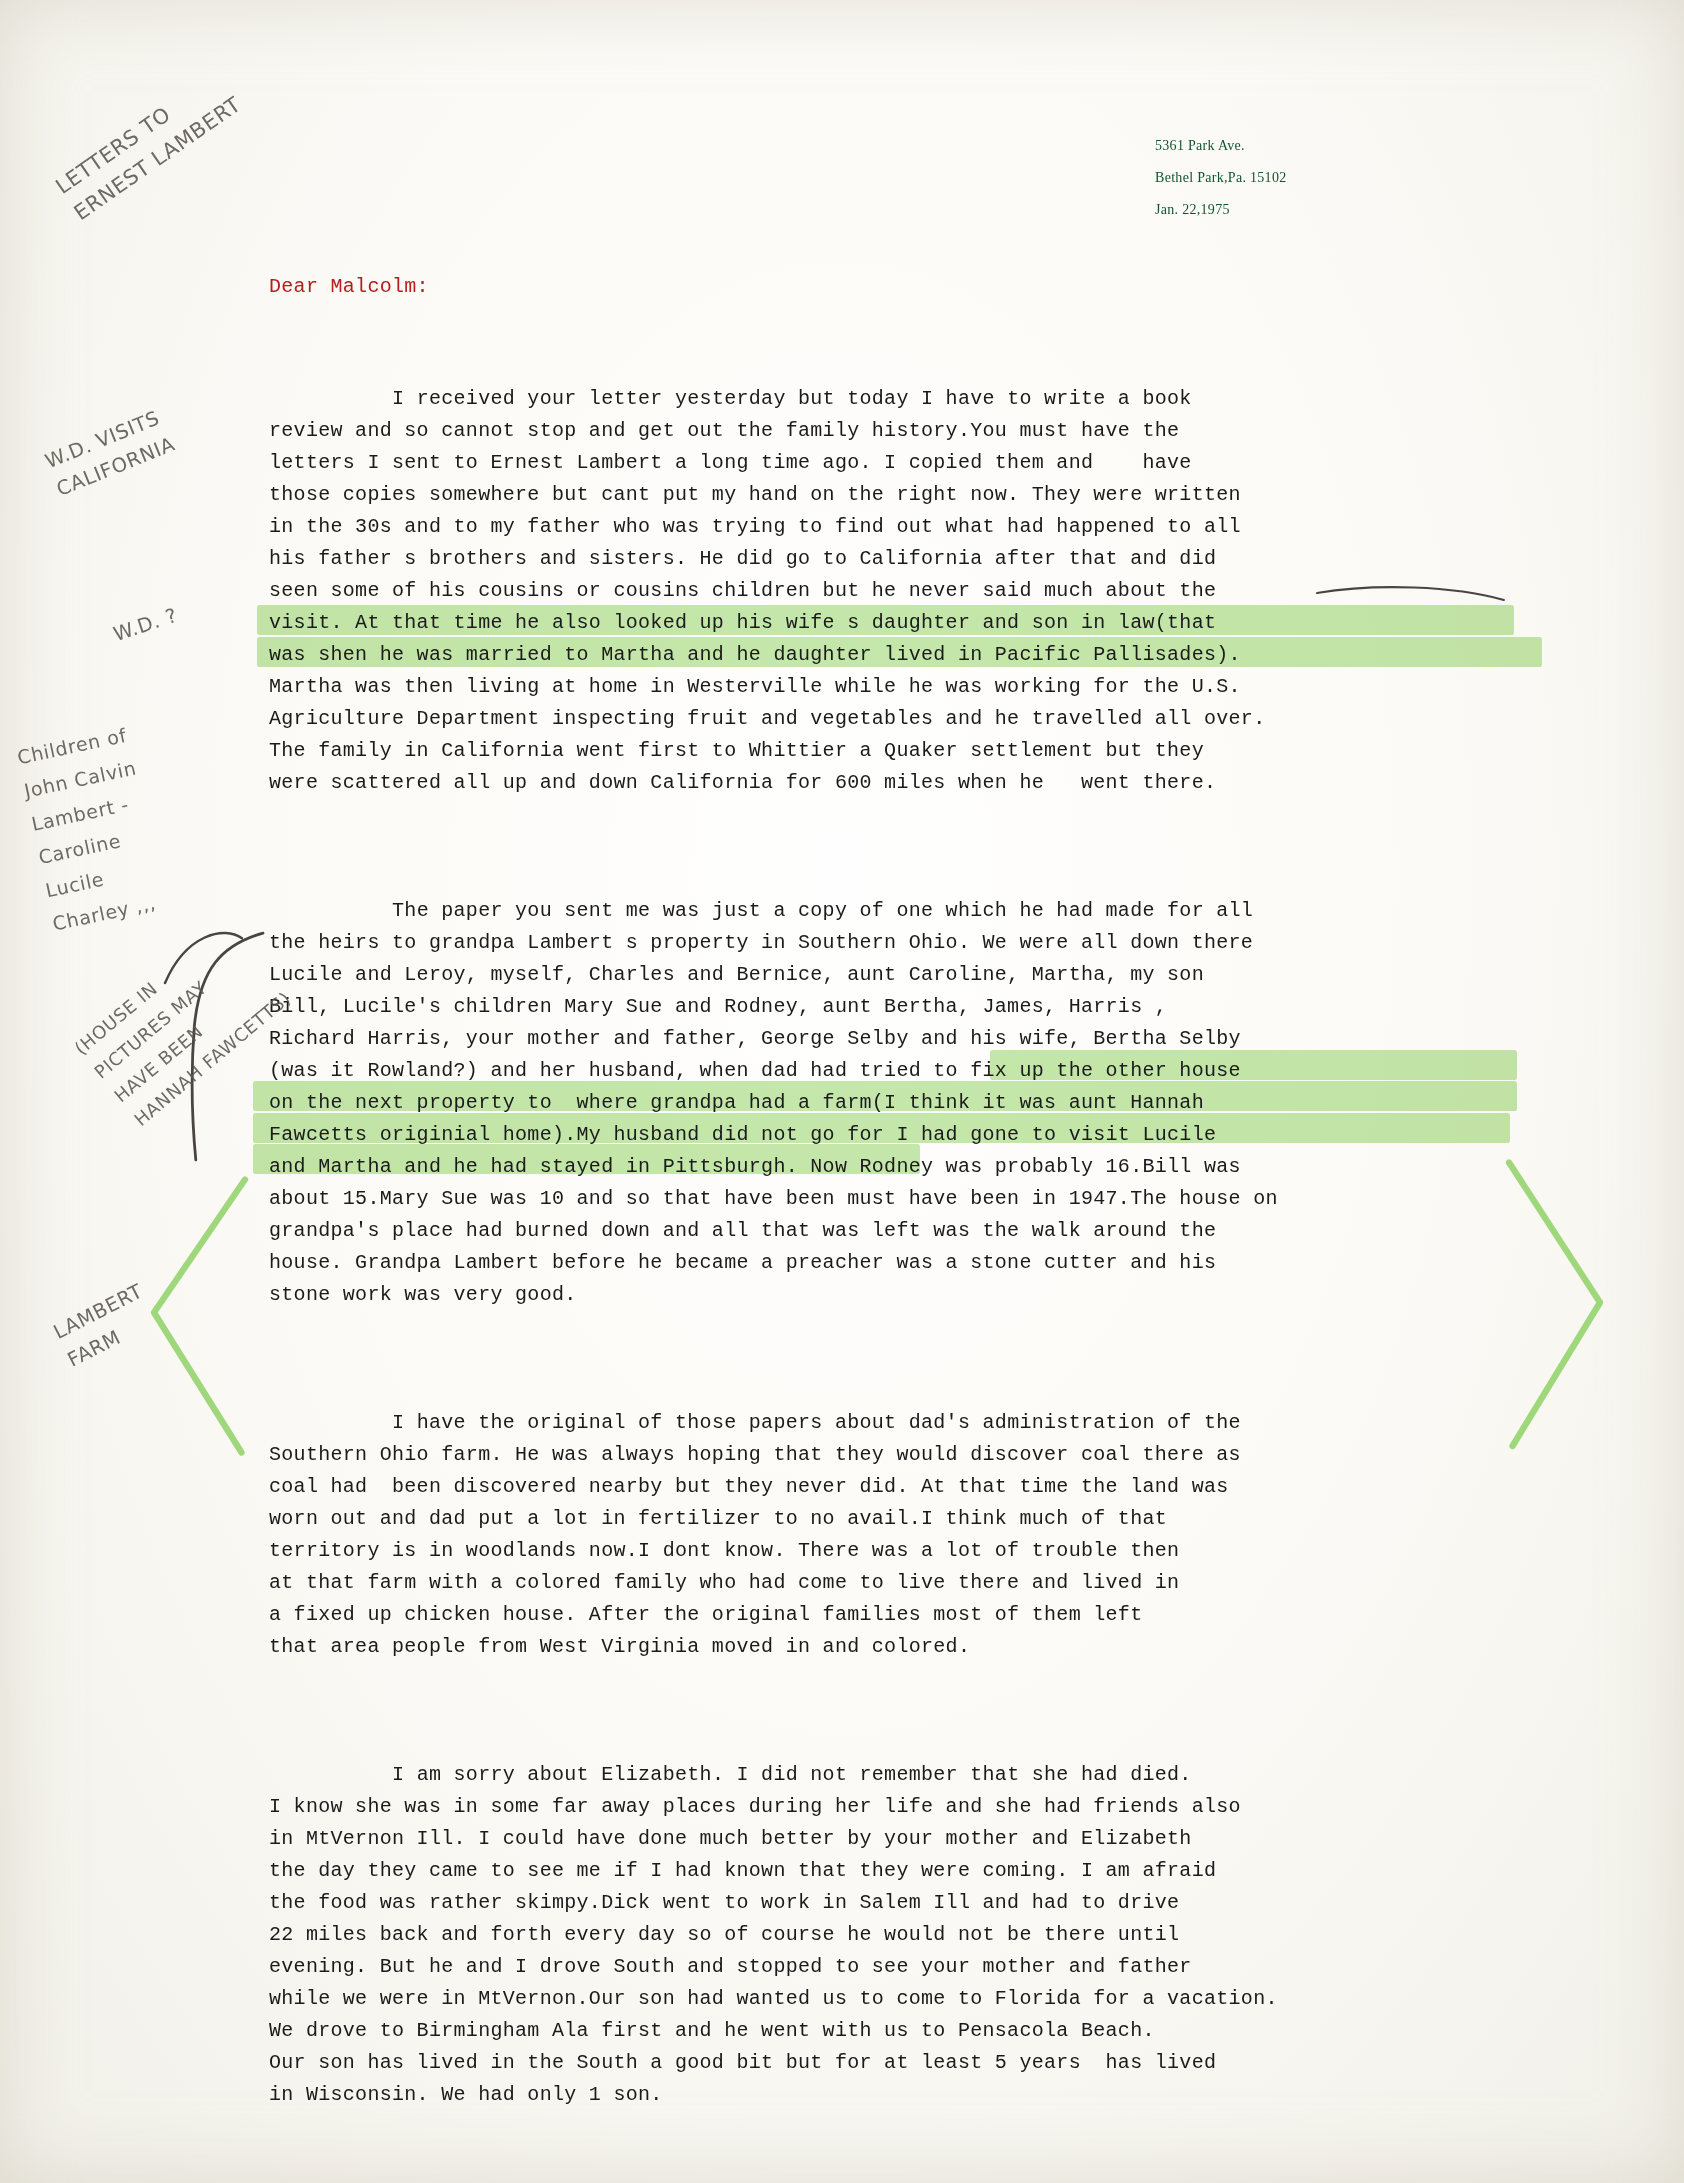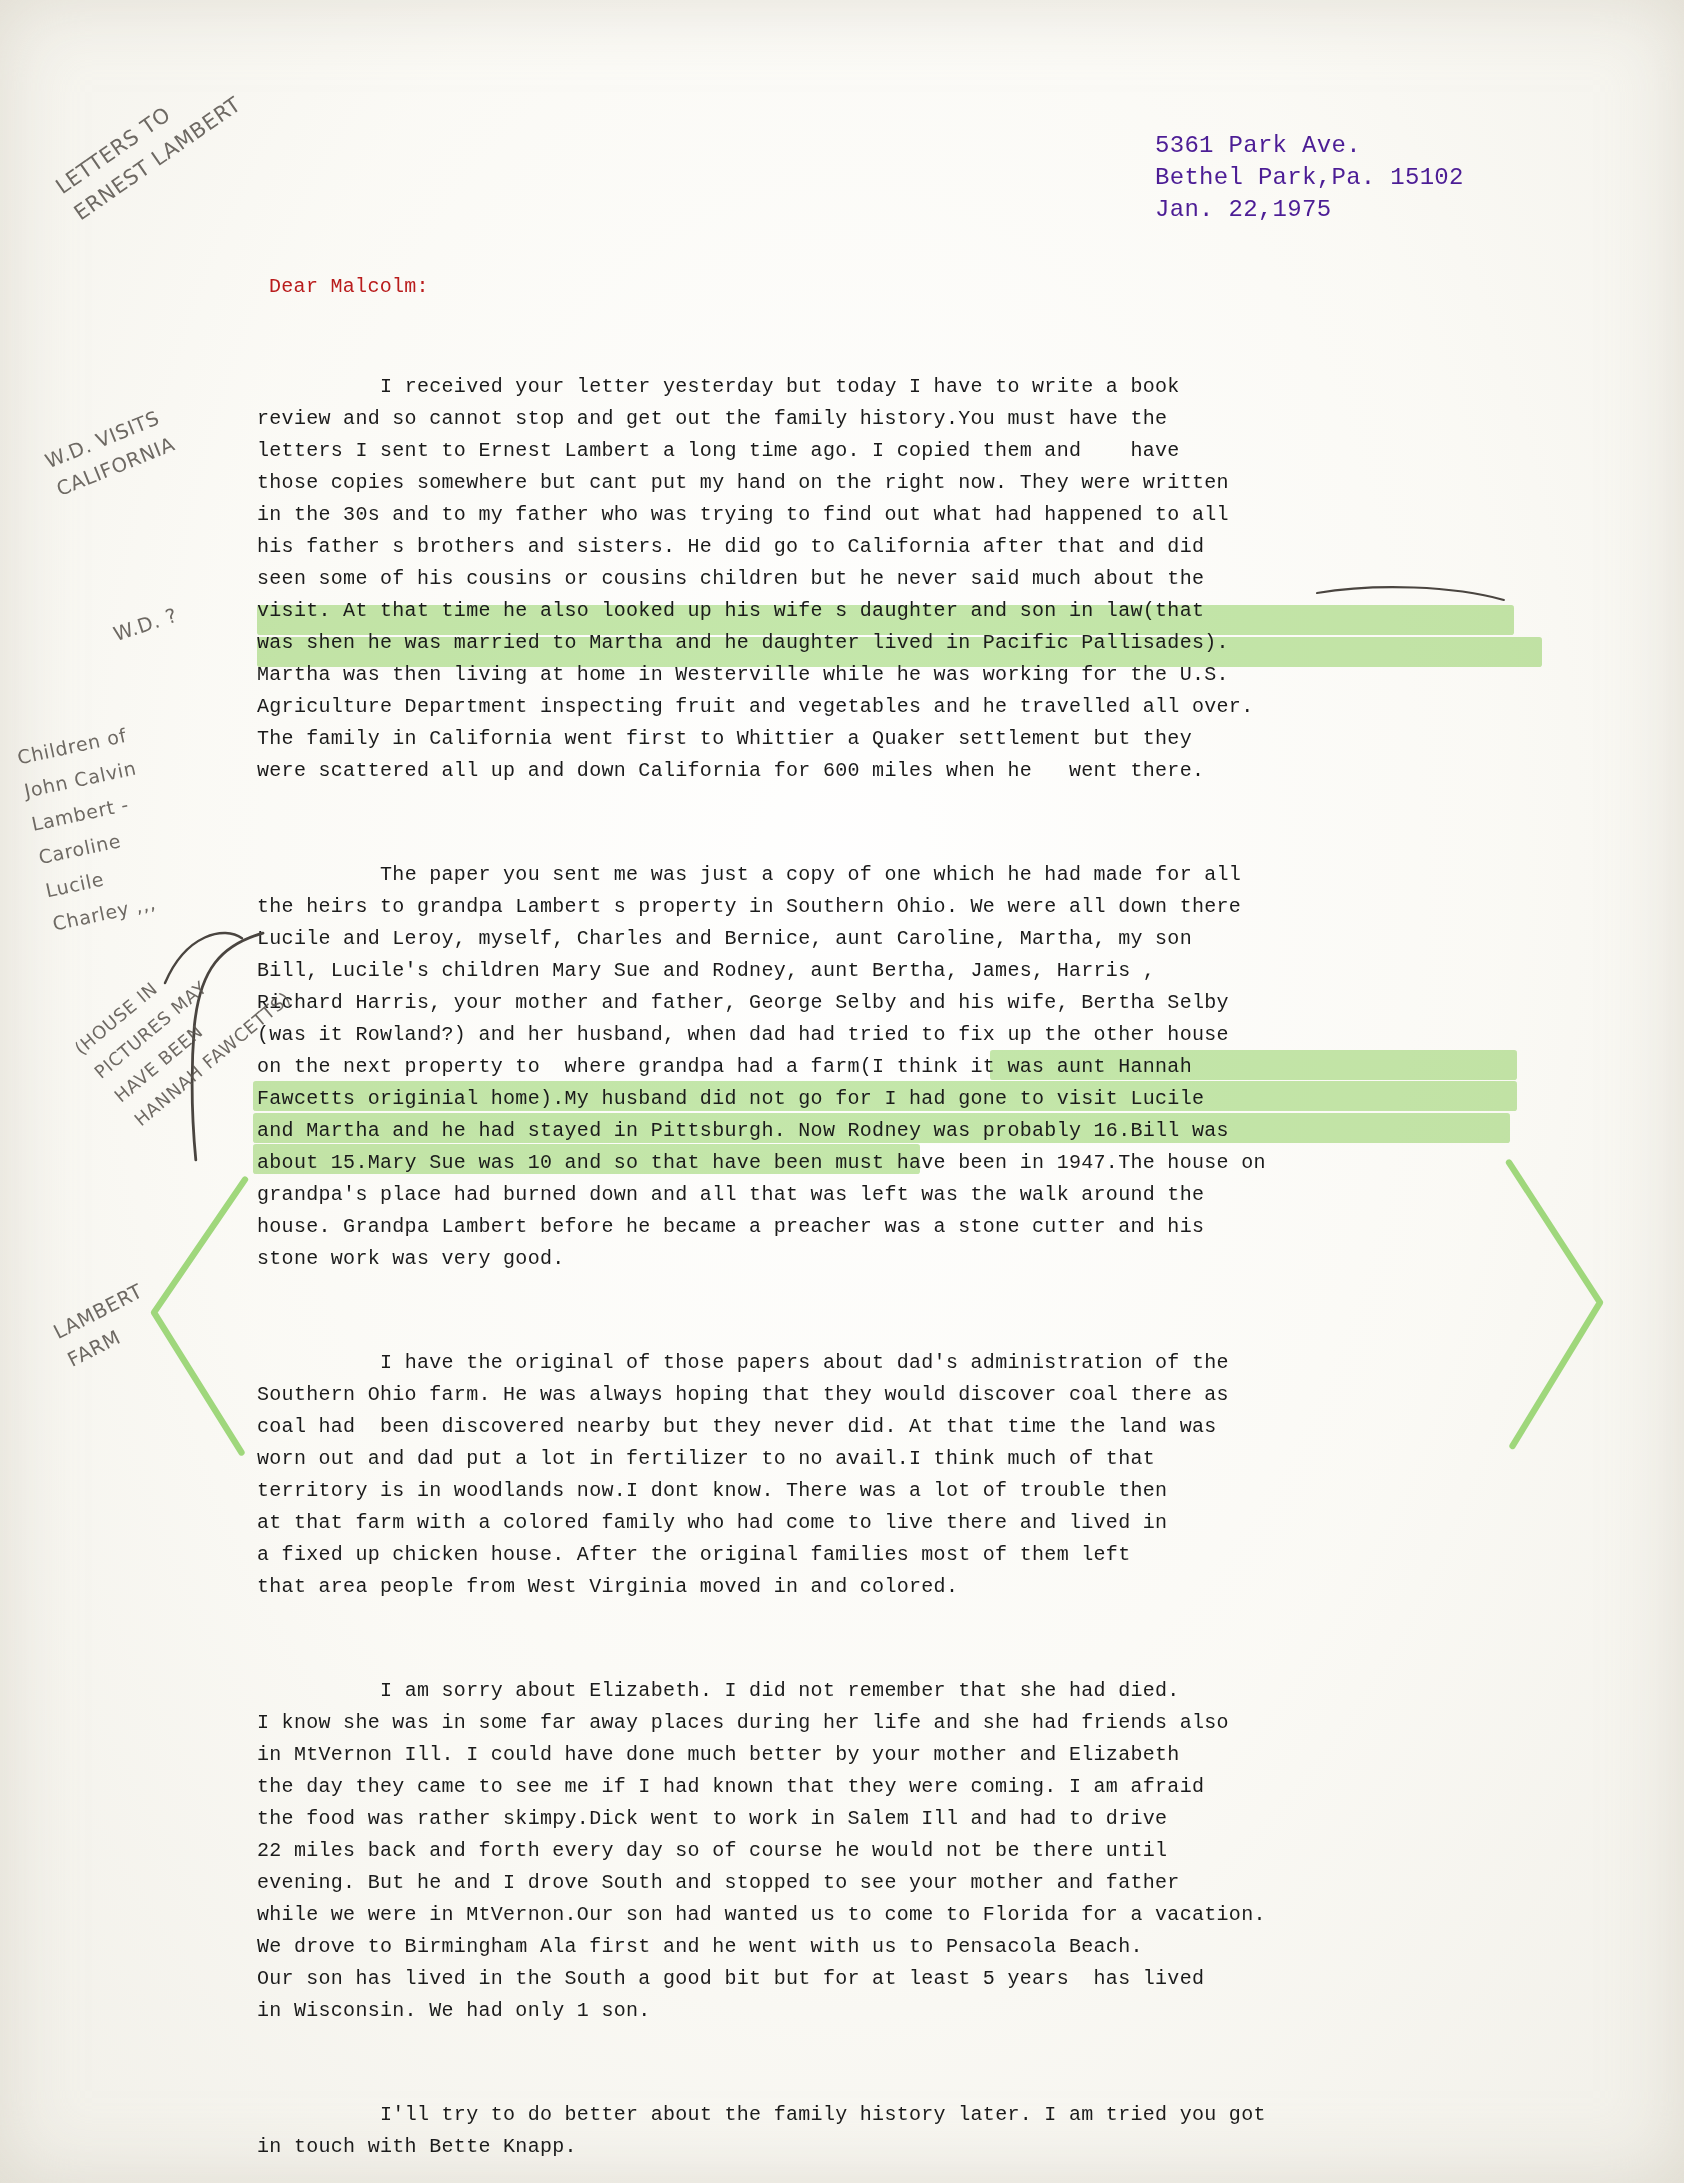--- a/index.html
+++ b/index.html
@@ -43,40 +43,40 @@
     line-height: 32px;
     letter-spacing: 0.3px;
     color: #1b1b1b;
     white-space: pre-wrap;
     z-index: 5;
   }
   .addr-block {
     position: absolute;
     left: 1155px;
     top: 130px;
-    font-family: Liberation Mono, monospace;
-    font-size: 24px;
+    font-family: Liberation Serif, serif;
+    font-size: 14px;
     line-height: 32px;
     letter-spacing: 0.3px;
-    color: #4c1d95;
+    color: #14532d;
     white-space: pre;
     z-index: 6;
   }
   .salutation {
     position: absolute;
     left: 269px;
     top: 275px;
     font-family: "Liberation Mono", monospace;
     font-size: 20px;
     letter-spacing: 0.3px;
     color: #b91c1c;
     z-index: 6;
   }
   .para {
-    margin: 4px;
+    margin: 16px;
     white-space: pre-wrap;
   }
 
   
   .hl {
     position: absolute;
     background: rgba(150, 214, 104, 0.55);
     mix-blend-mode: multiply;
     z-index: 3;
     border-radius: 2.8px;

